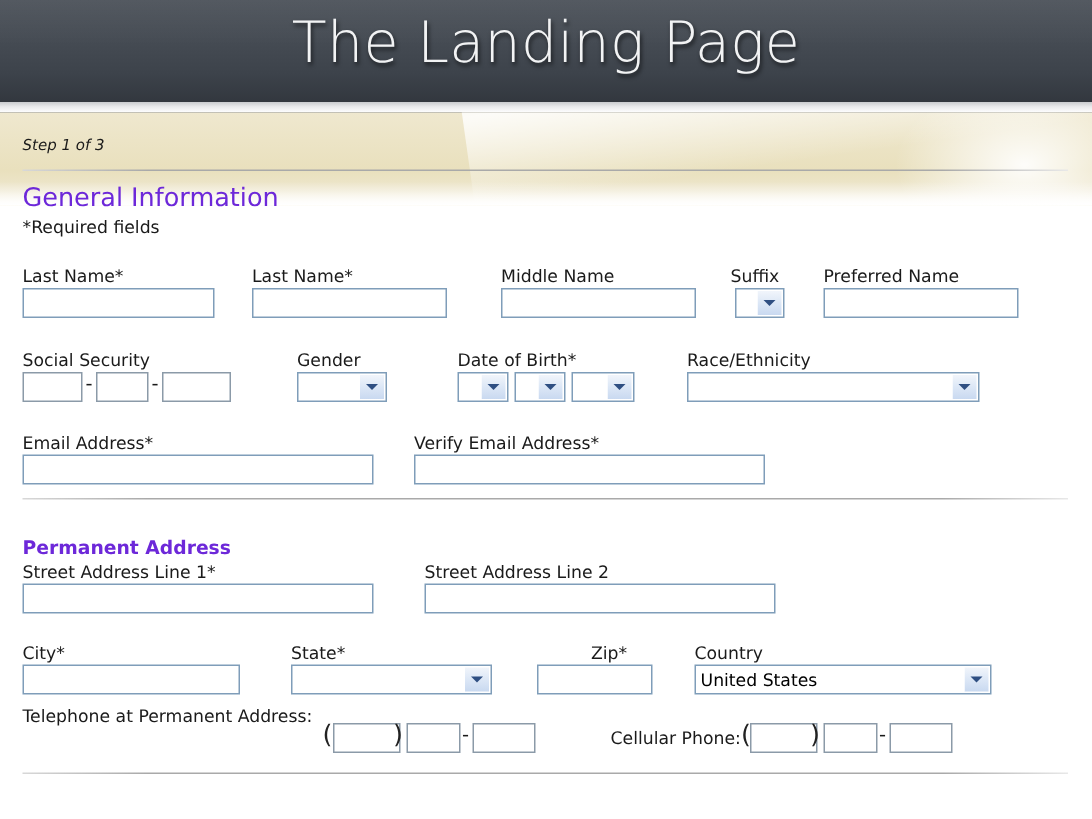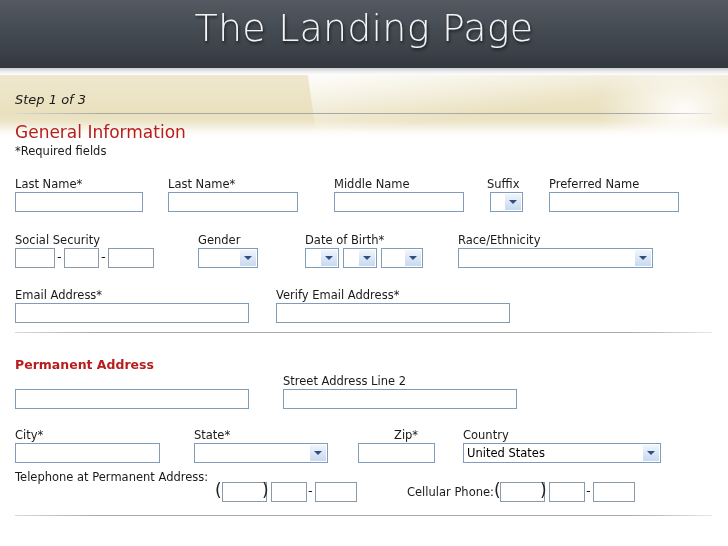--- a/index.html
+++ b/index.html
@@ -100,40 +100,40 @@
     width: 728px; height: 16px;
     background: linear-gradient(to bottom, rgba(251,248,238,0) 0%, #ffffff 100%);
     pointer-events: none;
   }
 
   
   .step-label {
     position: absolute;
     left: 15px; top: 92px;
     font-family: "DejaVu Sans", "Liberation Sans", sans-serif;
-    font-size: 13px;
+    font-size: 10px;
     font-style: italic;
     color: #1a1a1a;
     white-space: nowrap;
   }
 
   .rule {
     position: absolute;
     height: 1px;
     background: #b8b8b8;
   }
   .rule.soft {
     background: linear-gradient(to right, #d8d8d8 0%, #a9a9a9 12%, #a9a9a9 88%, #e8e8e8 100%);
   }
 
   
   .section-title {
     position: absolute;
     font-family: "DejaVu Sans", "Liberation Sans", sans-serif;
-    color: #b91c1c;
+    color: #6d28d9;
     white-space: nowrap;
   }
   .section-title.big {
     left: 15px; top: 122px;
     font-size: 17px;
     font-weight: 400;
   }
   .required-note {
     position: absolute;
     left: 15px; top: 144px;
@@ -300,20 +300,21 @@
   <div class="flabel" style="left:15px; top:288px;">Email Address*</div>
   <input class="tbox" style="left: 15px; top: 303px; width: 234px;" value="">
 
   <div class="flabel" style="left:276px; top:288px;">Verify Email Address*</div>
   <input class="tbox" style="left: 276px; top: 303px; width: 234px;" value="">
 
   <div class="rule soft" style="left:15px; top:332px; width:697px;"></div>
 
   <div class="section-title bold">Permanent Address</div>
 
+  <div class="flabel" style="left:15px; top:374px;">Street Address Line 1*</div>
   <input class="tbox" style="left: 15px; top: 389px; width: 234px;" value="">
 
   <div class="flabel" style="left:283px; top:374px;">Street Address Line 2</div>
   <input class="tbox" style="left: 283px; top: 389px; width: 234px;" value="">
 
   <div class="flabel" style="left:15px; top:428px;">City*</div>
   <input class="tbox" style="left: 15px; top: 443px; width: 145px;" value="">
 
   <div class="flabel" style="left:194px; top:428px;">State*</div>
   <div class="sel" style="left:194px; top:443px; width:134px;">

